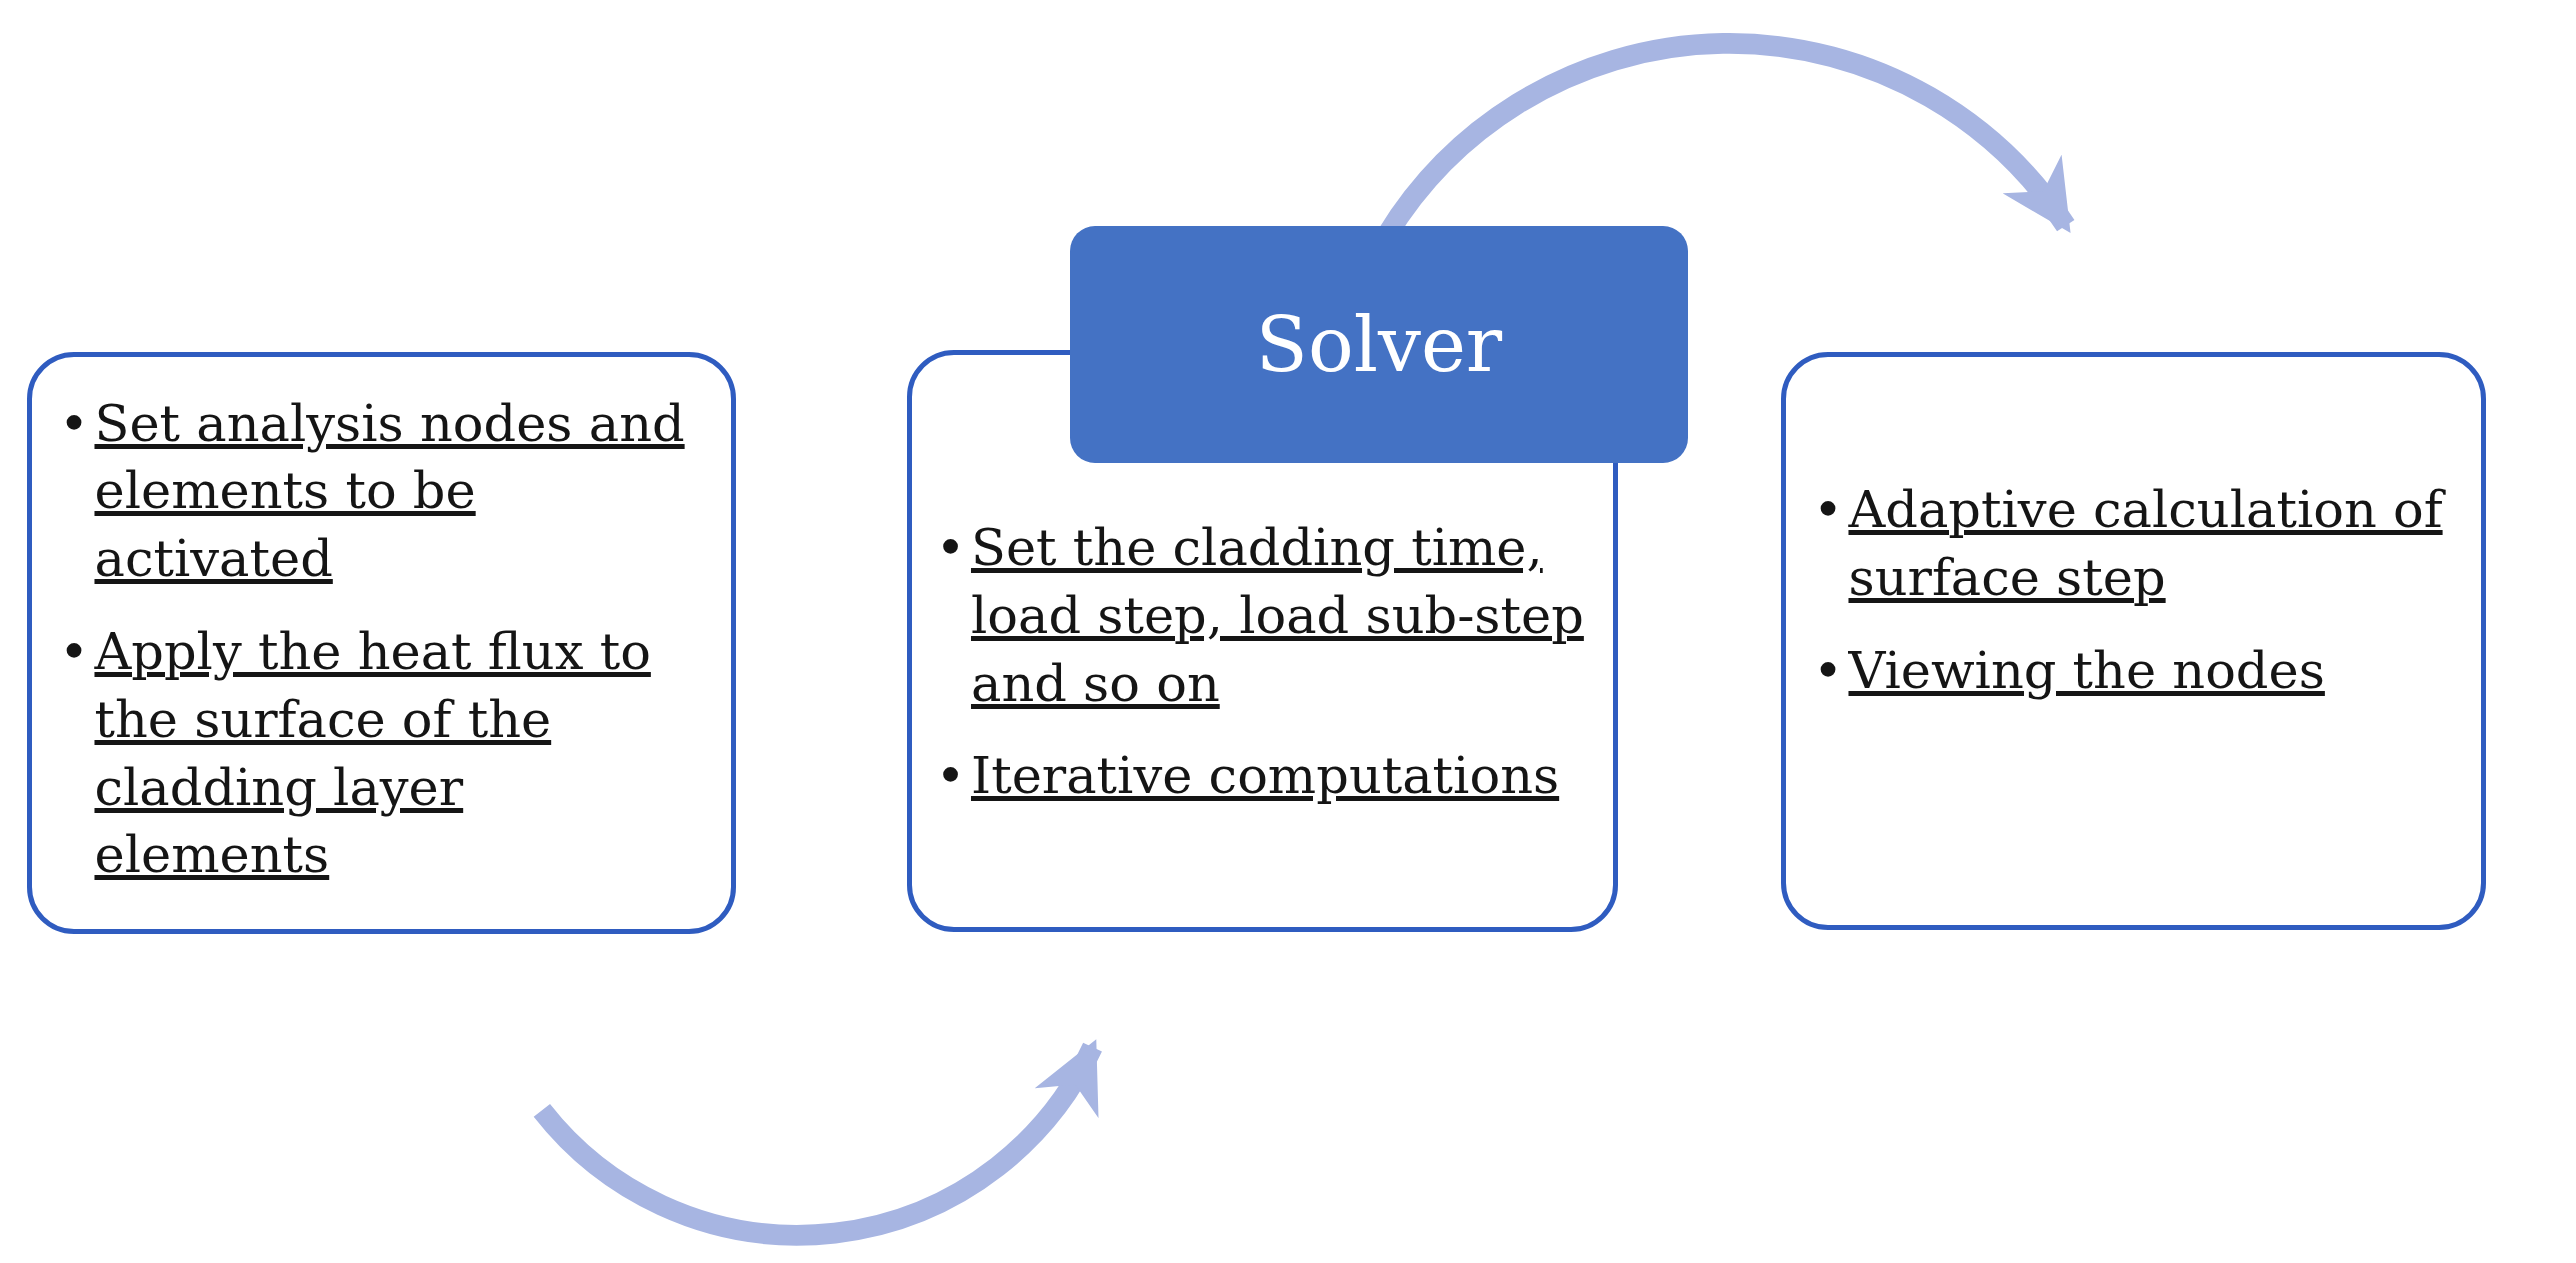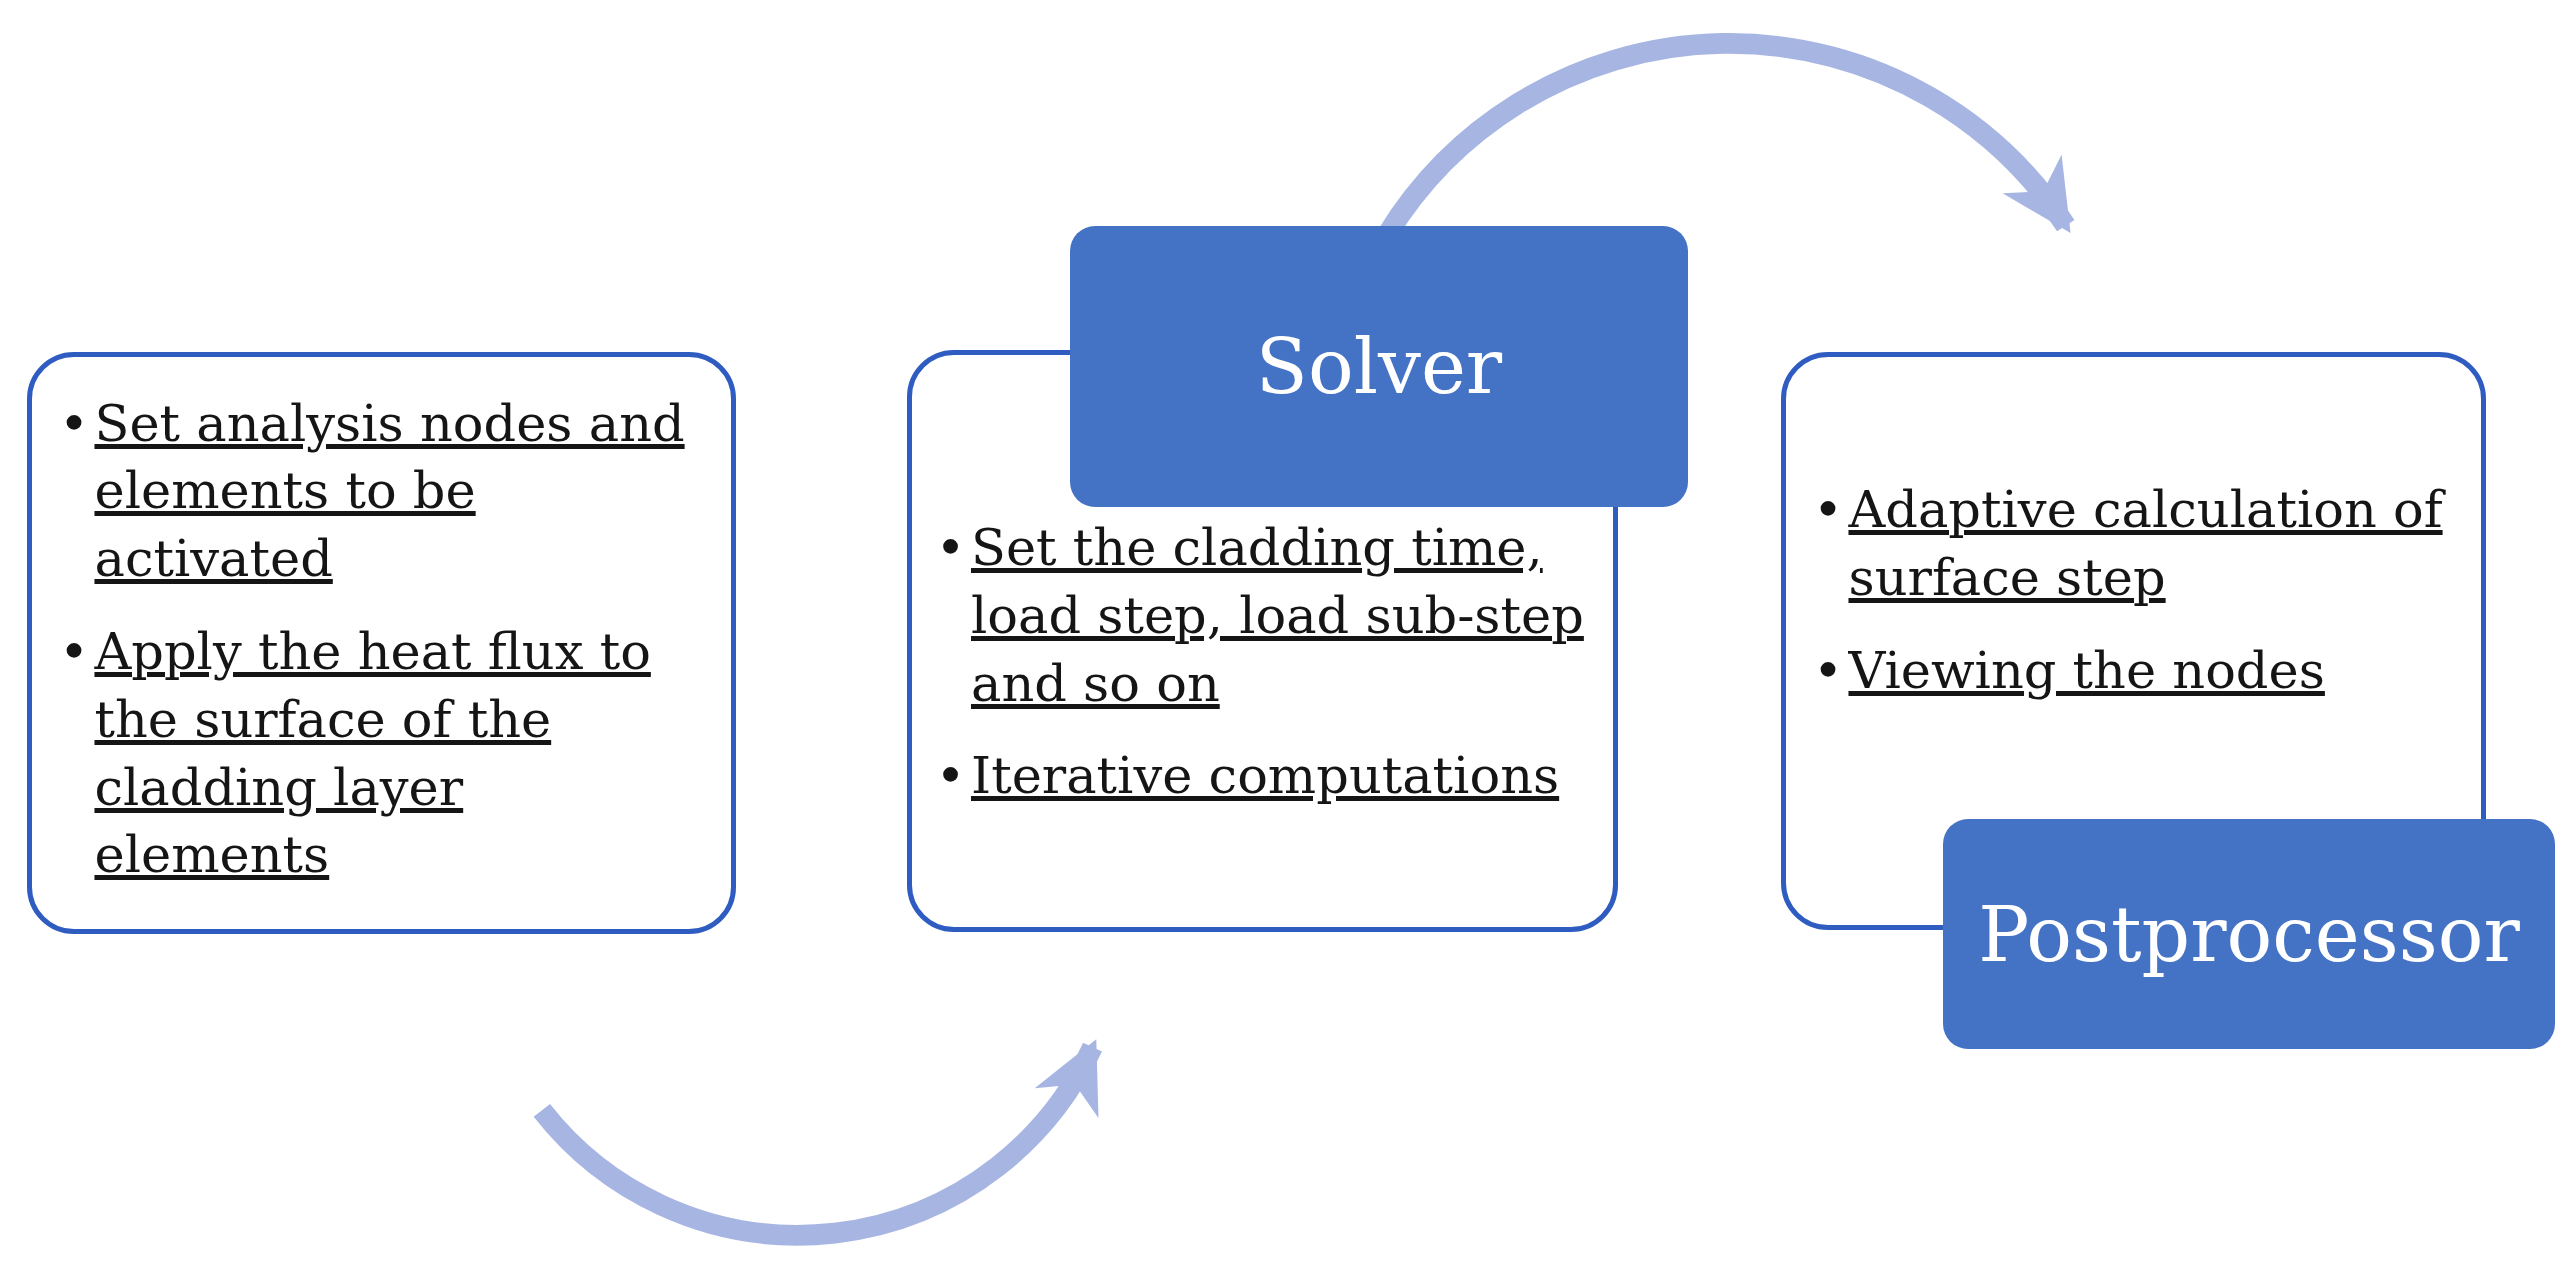--- a/index.html
+++ b/index.html
@@ -53,21 +53,21 @@
     border-radius: 25px;
     z-index: 3;
     display: flex;
     align-items: center;
     justify-content: center;
     color: #ffffff;
     font-size: 76px;
     white-space: nowrap;
   }
   .label-pre    { left: 228px;  top: 849px; width: 625px; height: 242px; }
-  .label-solver { left: 1070px; top: 226px; width: 618px; height: 281px; }
+  .label-solver { left: 1070px; top: 226px; width: 618px; height: 237px; }
   .label-post   { left: 1943px; top: 819px; width: 612px; height: 230px; }
 
   
   .arrows {
     position: absolute;
     left: 0; top: 0;
     width: 2576px;
     height: 1263px;
     z-index: 2;
     pointer-events: none;
@@ -128,18 +128,15 @@
         <path d="M0,0 L12,6 L0,12 L3.5,6 Z" fill="#a7b5e2"></path>
       </marker>
     </defs>
     <path class="arrow-path" d="M 600 1230 A 360 360 0 0 0 1210 1160" marker-end="url(#arrowhead)"></path>
     <path class="arrow-path" d="M 1535 262 A 445 445 0 0 1 2288 250" marker-end="url(#arrowhead)"></path>
   </svg>
 
   <div class="label-box label-solver">
     <span>Solver</span>
   </div>
-  <div class="label-box label-post">
-    <span>Postprocessor</span>
-  </div>
 
 </div>
 
 
 </body></html>

